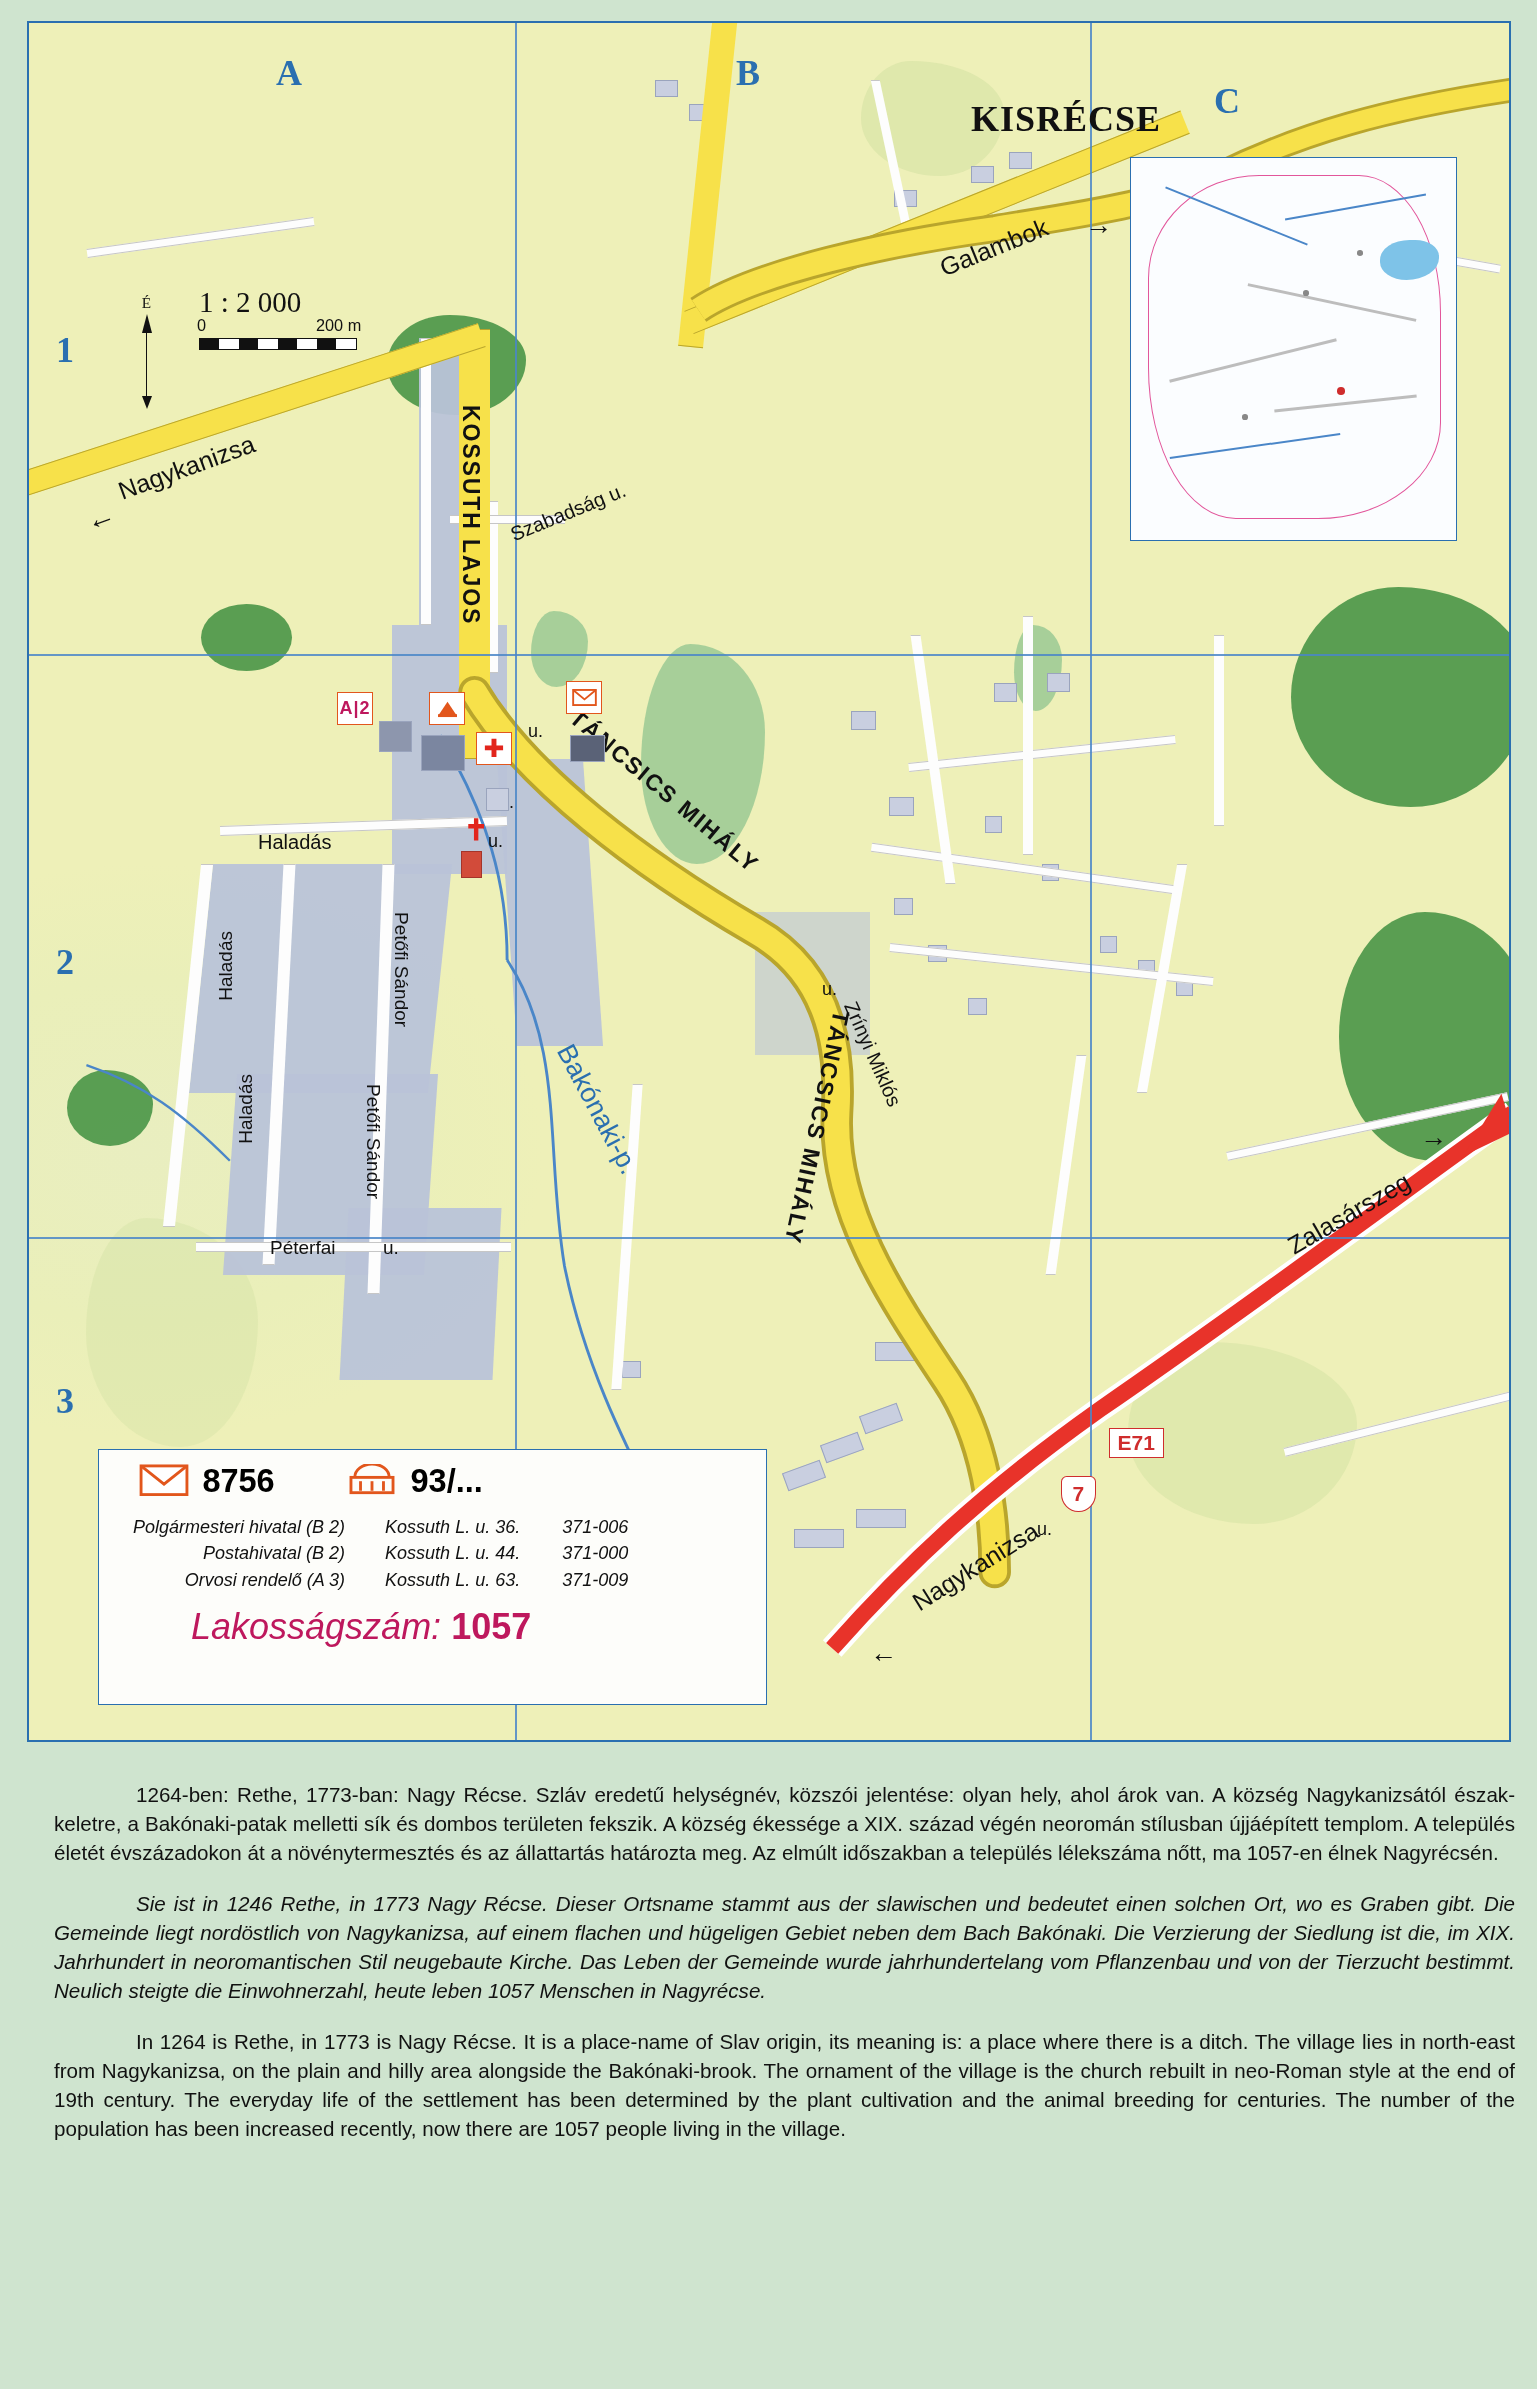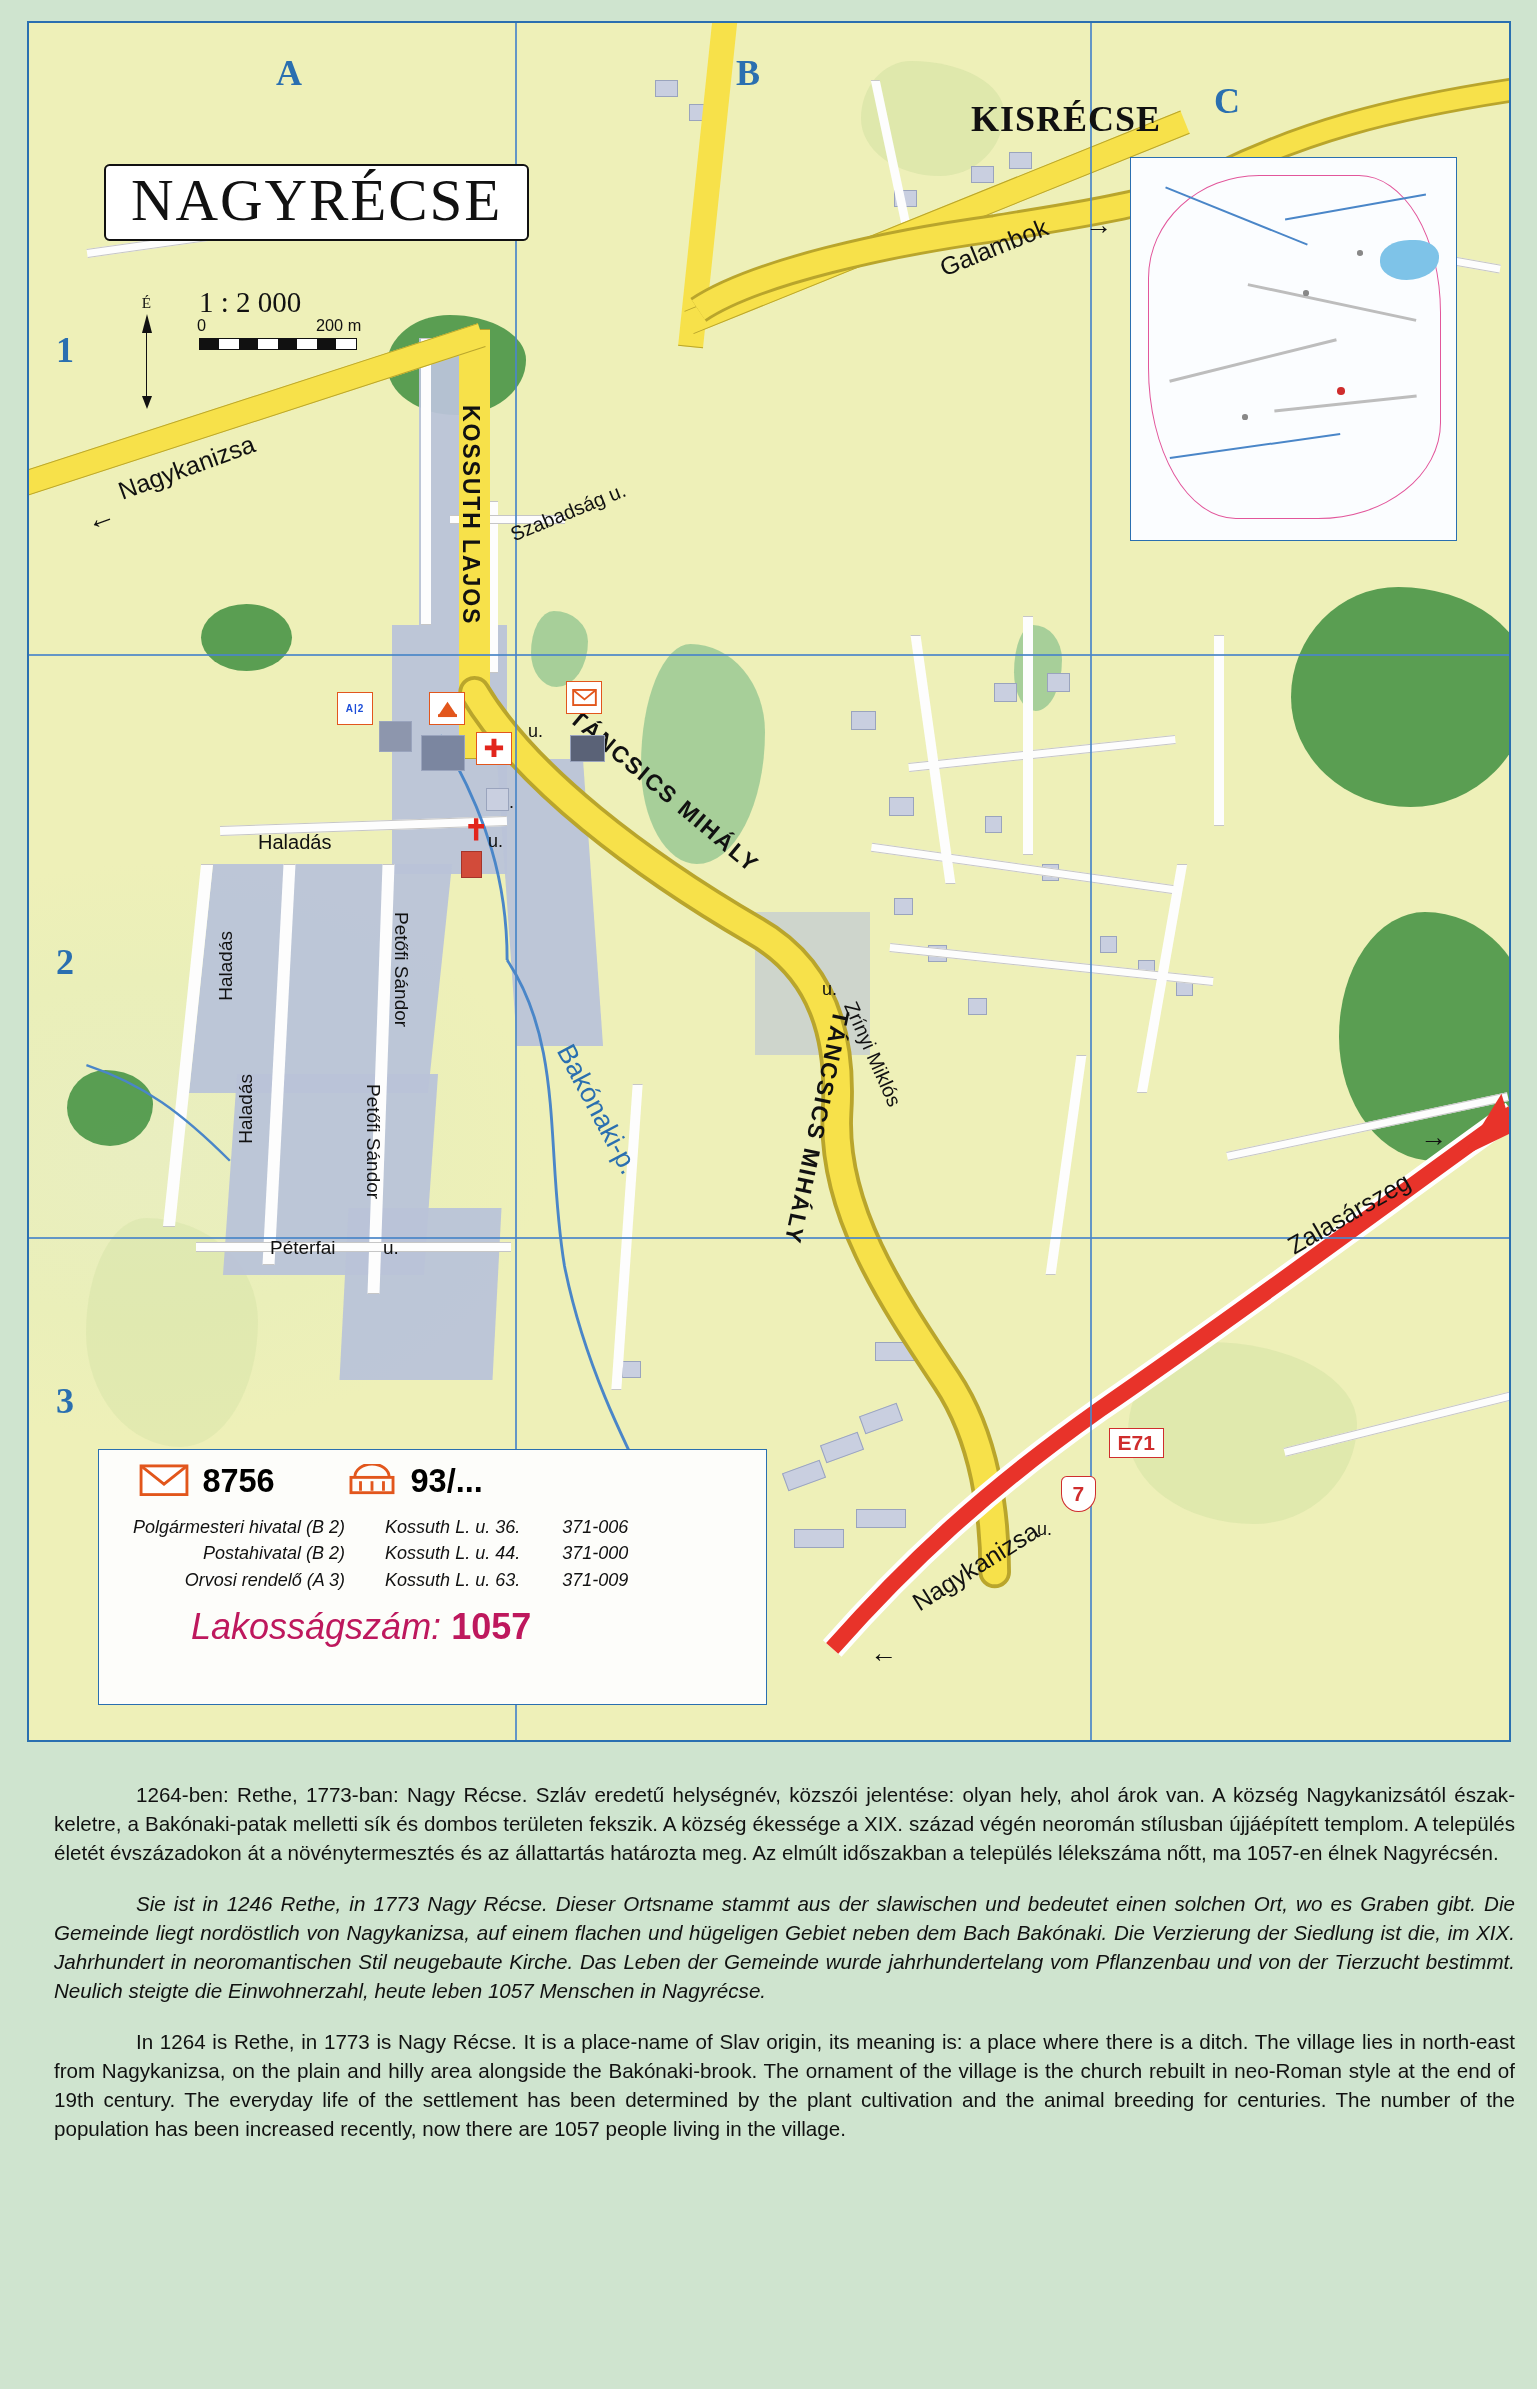--- a/index.html
+++ b/index.html
@@ -466,23 +466,20 @@
       <div class="gridline" style="left:0; top:631px; width:1484px; height:1.9px;"></div>
       <div class="gridline" style="left:0; top:1214px; width:1484px; height:1.9px;"></div>
 
       <div class="grid-label" style="left:247px; top:29px;">A</div>
       <div class="grid-label" style="left:707px; top:29px;">B</div>
       <div class="grid-label" style="left:1185px; top:57px;">C</div>
       <div class="grid-label" style="left:27px; top:306px;">1</div>
       <div class="grid-label" style="left:27px; top:918px;">2</div>
       <div class="grid-label" style="left:27px; top:1357px;">3</div>
 
-      <div class="title-box">
-        <div class="t">NAGYRÉCSE</div>
-      </div>
       <div class="kisrecse">KISRÉCSE</div>
 
       <div class="scale-text">1 : 2 000</div>
       <div class="scale-0">0</div>
       <div class="scale-200">200 m</div>
       <div class="scale-bar"></div>
       <div class="north">
         <div class="lbl">É</div>
         <div class="needle"></div>
         <div class="shaft"></div>
@@ -535,21 +532,21 @@
       <div class="road-label" style="left:875px; top:1529px; font-size:25px; transform:rotate(-32deg);">Nagykanizsa</div>
       <div class="road-label" style="left:841px; top:1615px; font-size:27px;">←</div>
 
       <div class="road-label" style="left:499px; top:698px; font-size:18px;">u.</div>
       <div class="road-label" style="left:470px; top:769px; font-size:18px;">u.</div>
       <div class="road-label" style="left:459px; top:808px; font-size:18px;">u.</div>
       <div class="road-label" style="left:793px; top:956px; font-size:18px;">u.</div>
       <div class="road-label" style="left:1008px; top:1496px; font-size:18px;">u.</div>
 
       <div class="poi sq" style="left:308px; top:669px;">
-        <span style="font-size:10px; font-weight:bold; color:#1d4ed8; letter-spacing:1px;">A|2</span>
+        <span style="font-size:18px; font-weight:bold; color:#be185d; letter-spacing:1px;">A|2</span>
       </div>
       <div class="poi sq" style="left:400px; top:669px;">
         <svg width="23" height="19" viewBox="0 0 24 20">
           <polygon points="2,18 12,3 22,18" fill="#e2561c"></polygon>
           <rect x="2" y="16" width="20" height="3" fill="#e2561c"></rect>
         </svg>
       </div>
       <div class="poi sq" style="left:537px; top:658px;">
         <svg width="25" height="17" viewBox="0 0 26 18">
           <rect x="1" y="1" width="24" height="16" fill="#fff" stroke="#e2561c" stroke-width="2"></rect>

